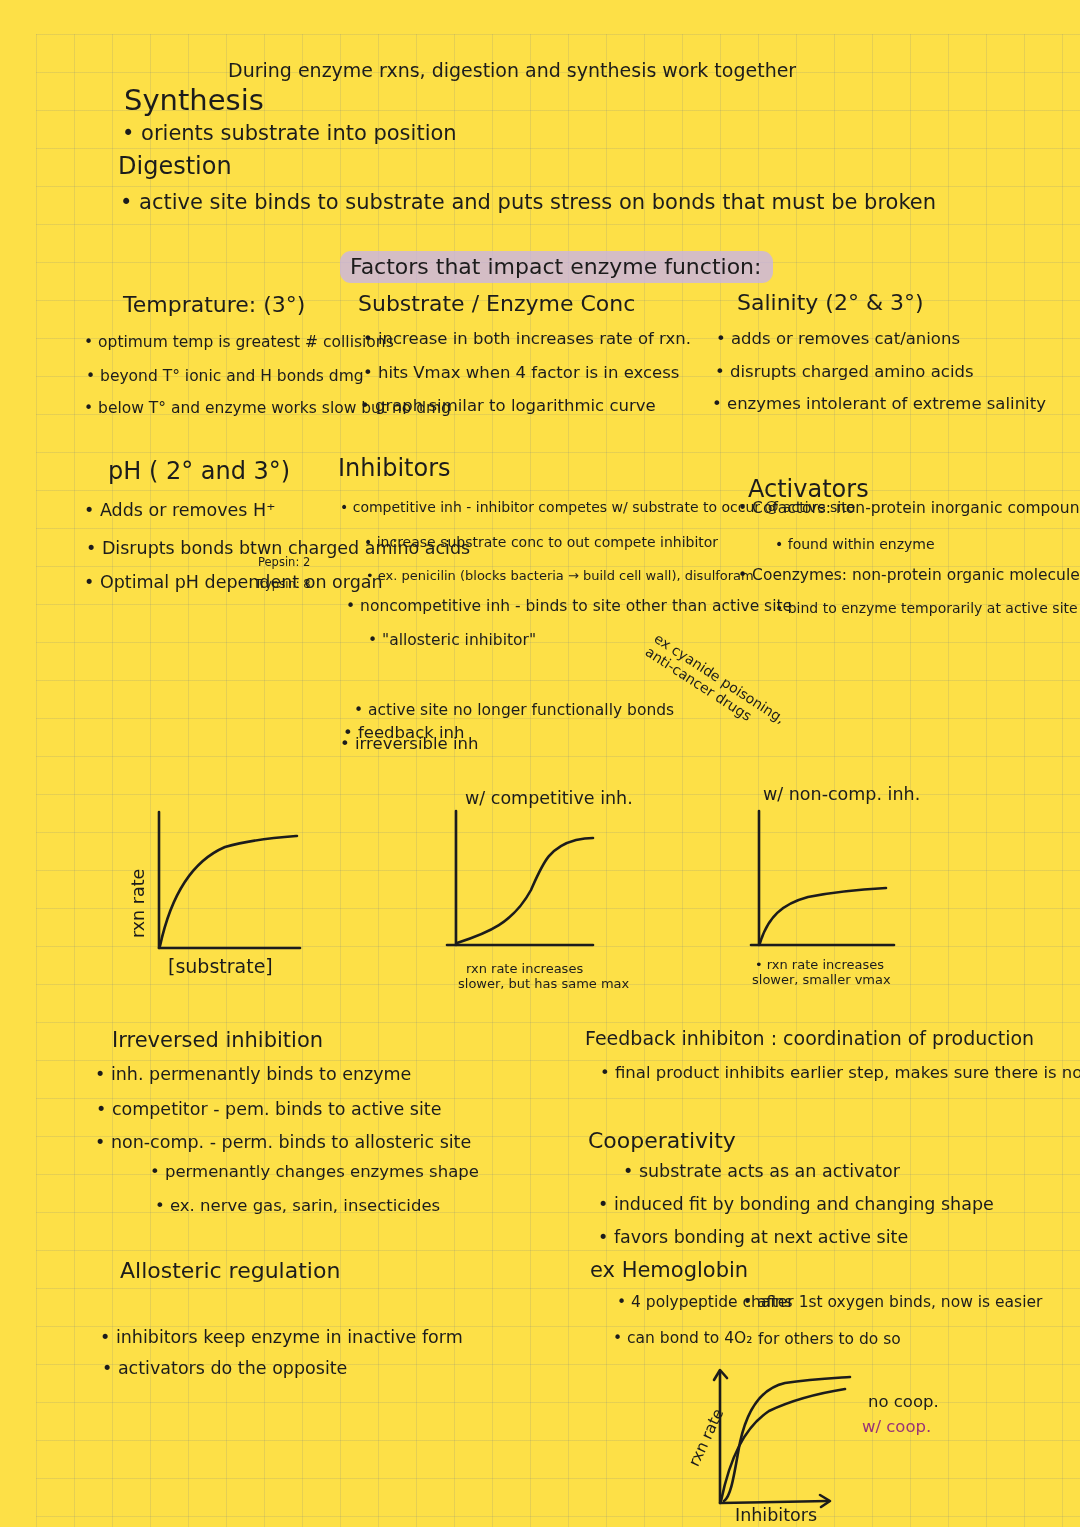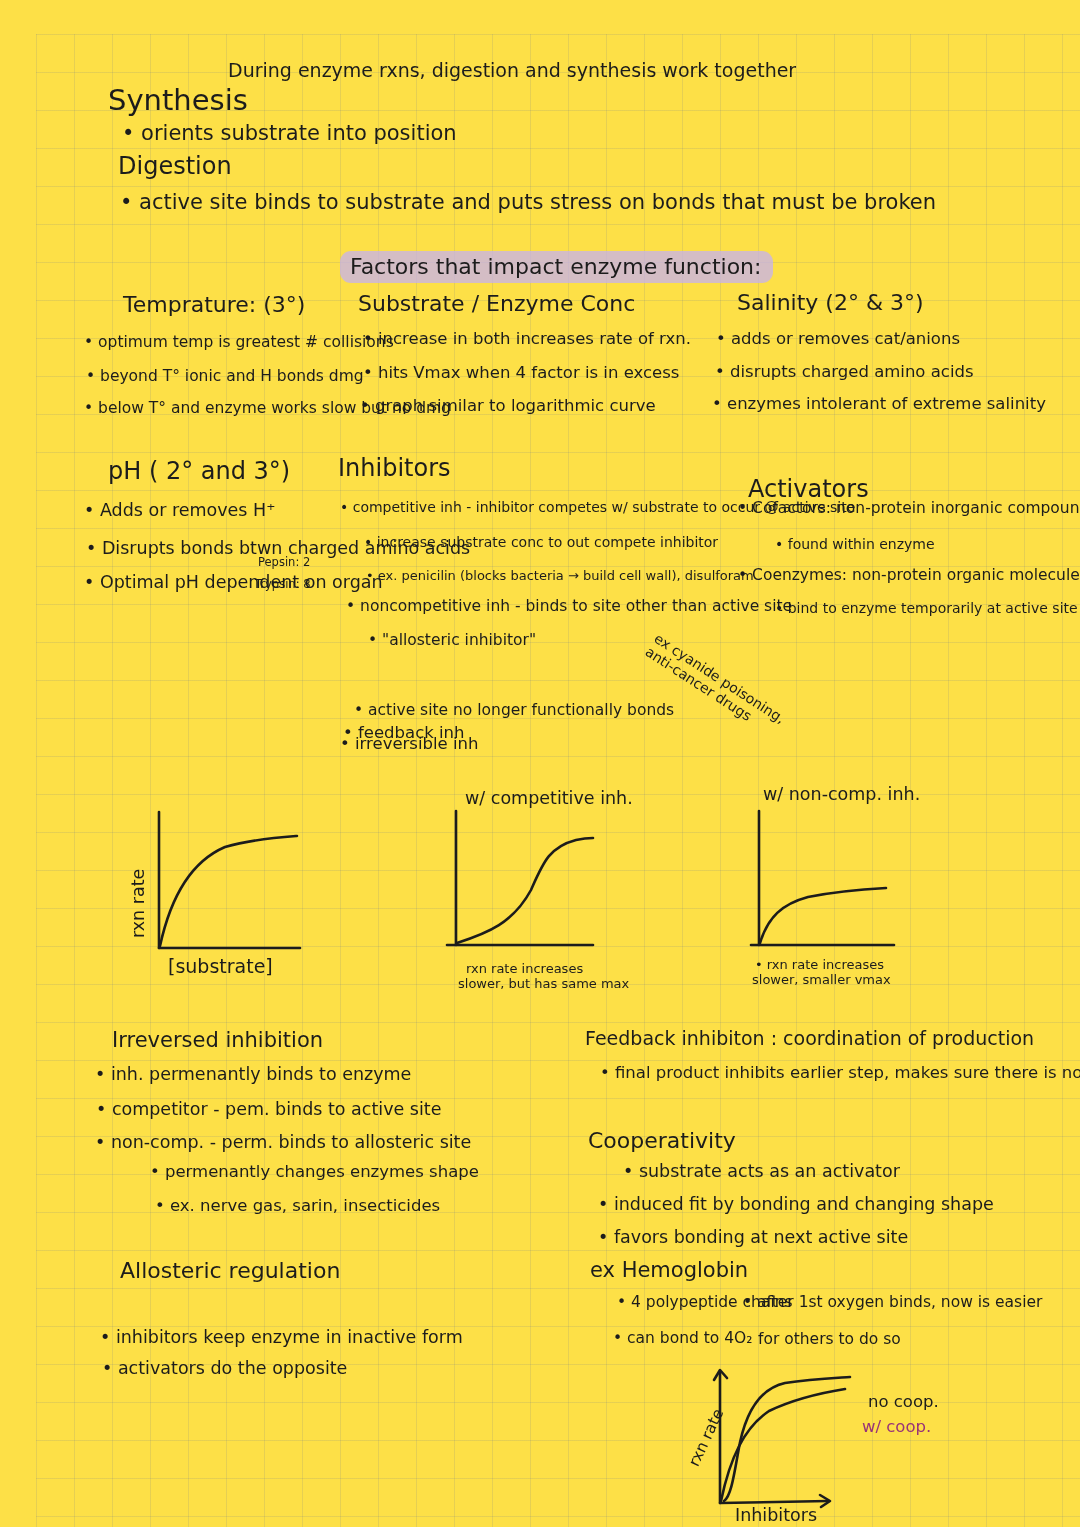--- a/index.html
+++ b/index.html
@@ -37,21 +37,21 @@
   svg{position:absolute;overflow:visible;}
   svg path, svg line, svg polyline{fill:none;stroke:#1c1c1c;stroke-width:2.6;stroke-linecap:round;stroke-linejoin:round;}
 </style>
 </head>
 <body>
 
 <div id="page">
   <div id="grid"></div>
 
   <div class="line fs19" style="left:228px;top:60px;">During enzyme rxns, digestion and synthesis work together</div>
-  <div class="line fs28" style="left:108px;top:84px;">Synthesis</div>
+  <div class="line fs28" style="left:124px;top:84px;">Synthesis</div>
   <div class="line fs21" style="left:122px;top:121px;">• orients substrate into position</div>
   <div class="line fs24" style="left:118px;top:153px;">Digestion</div>
   <div class="line fs21" style="left:120px;top:190px;">• active site binds to substrate and puts stress on bonds that must be broken</div>
 
   <div class="line fs22" style="left:340px;top:254px;">
     <span class="hl">Factors that impact enzyme function:</span>
   </div>
 
   <div class="line fs22" style="left:123px;top:292px;">Temprature: (3°)</div>
   <div class="line fs15" style="left:84px;top:334px;">• optimum temp is greatest # collisions</div>

